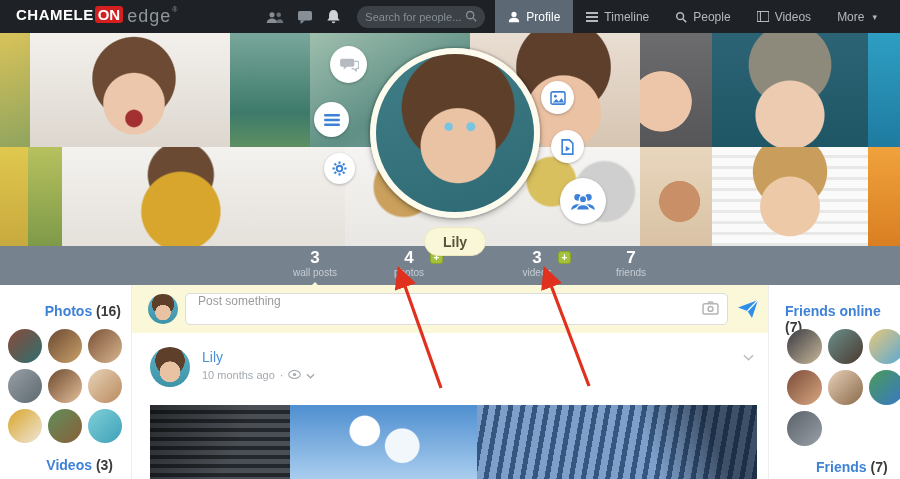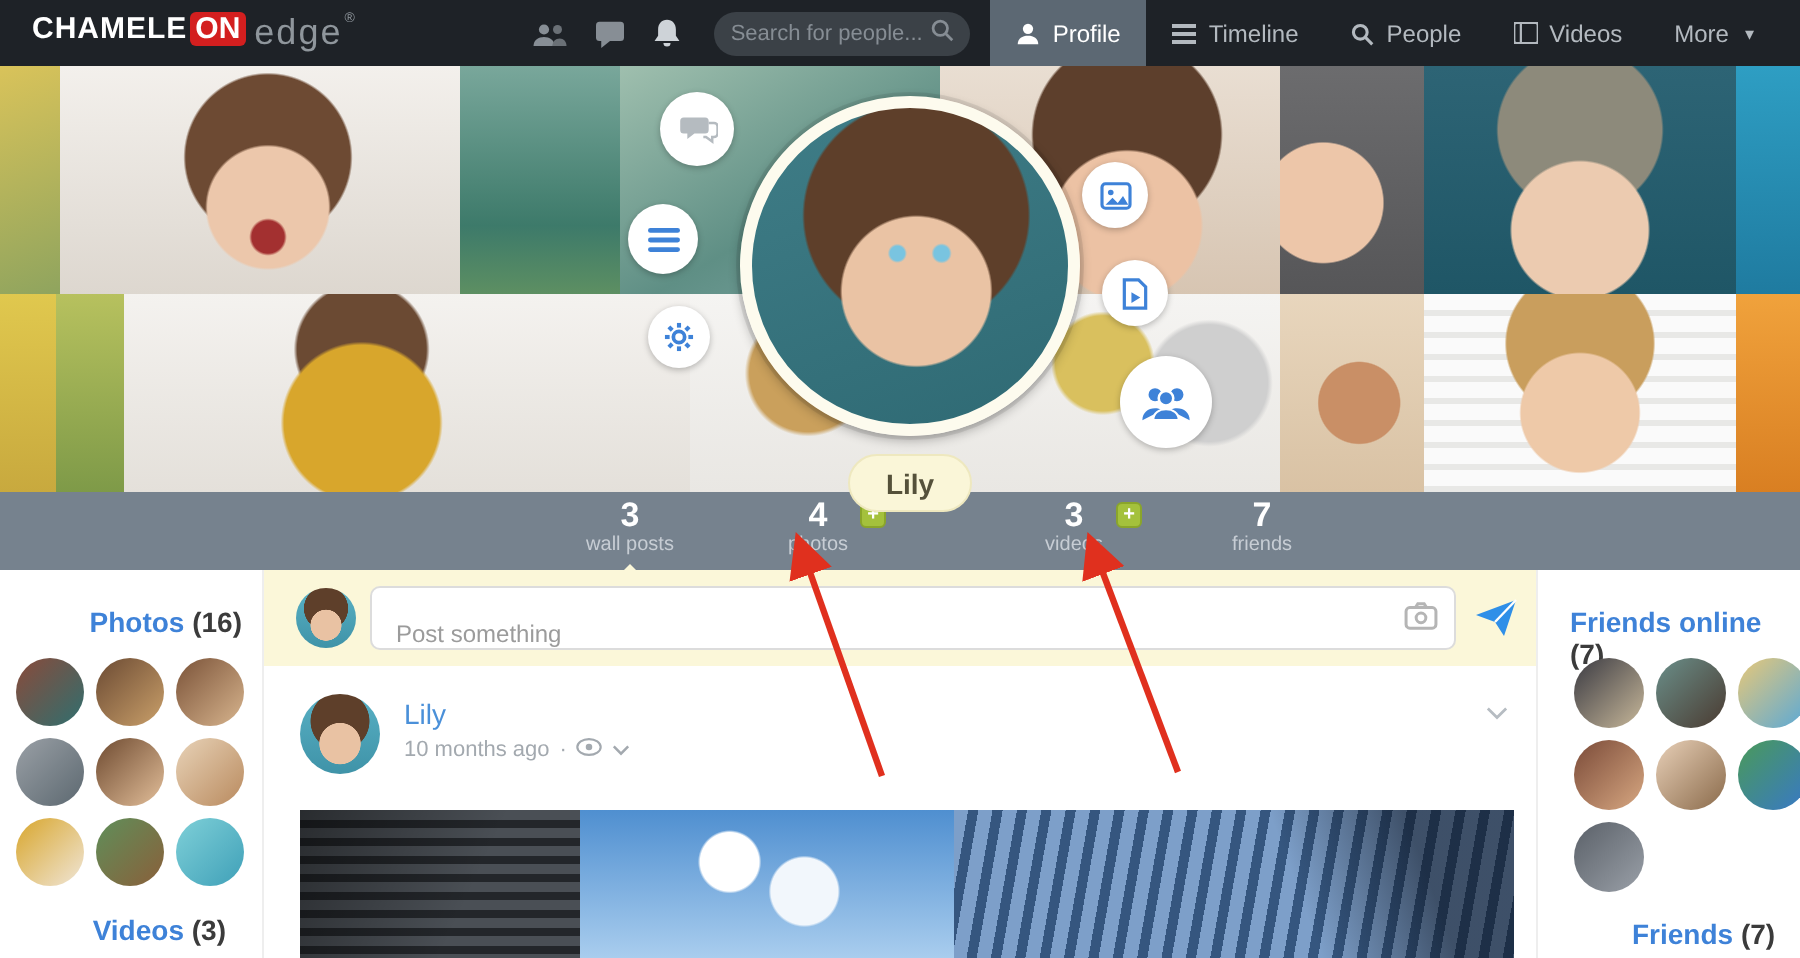--- a/index.html
+++ b/index.html
@@ -116,21 +116,21 @@
   .grid-right { left:18px; top:44px; grid-template-columns:repeat(3,35px); }
   .thumb { width:34px; height:34px; border-radius:50%; cursor:pointer; }
   .grid-right .thumb { width:35px; height:35px; }
 
   .middle { position:absolute; left:132px; top:0; width:636px; height:194px; }
   .composer { position:absolute; left:0; top:0; width:636px; height:48px; background:#fbf7d9; display:flex; align-items:center; }
   .composer-avatar { width:30px; height:30px; border-radius:50%; margin-left:16px; flex:0 0 auto; cursor:pointer;
         background:radial-gradient(circle at 50% 62%, #e9c2a3 0 32%, rgba(0,0,0,0) 33%),
                    radial-gradient(circle at 50% 34%, #5e3f2a 0 44%, rgba(0,0,0,0) 45%),
                    linear-gradient(#58b0c4,#3f93a8); }
-  .composer-field { position:relative; margin-left:7px; width:543px; height:32px; background:#fff; border:1px solid #dcdcdc; border-radius:5px; display:flex; align-items:flex-end; }
+  .composer-field { position:relative; margin-left:7px; width:543px; height:32px; background:#fff; border:1px solid #dcdcdc; border-radius:5px; display:flex; align-items:flex-start; }
   .composer-field input { flex:1; border:none; outline:none; background:transparent; font-size:12px; color:#555; padding:0 30px 0 12px; }
   .composer-field input::placeholder { color:#9b9b9b; }
   .camera-btn { position:absolute; right:8px; top:7px; cursor:pointer; }
   .send-btn { margin-left:9px; cursor:pointer; display:flex; }
 
   .post { position:absolute; left:0; top:48px; width:636px; height:146px; background:#fff; }
   .post-avatar { position:absolute; left:18px; top:14px; width:40px; height:40px; border-radius:50%; cursor:pointer;
         background:radial-gradient(circle at 50% 62%, #e9c2a3 0 32%, rgba(0,0,0,0) 33%),
                    radial-gradient(circle at 50% 34%, #5e3f2a 0 44%, rgba(0,0,0,0) 45%),
                    linear-gradient(#58b0c4,#3f93a8); }

